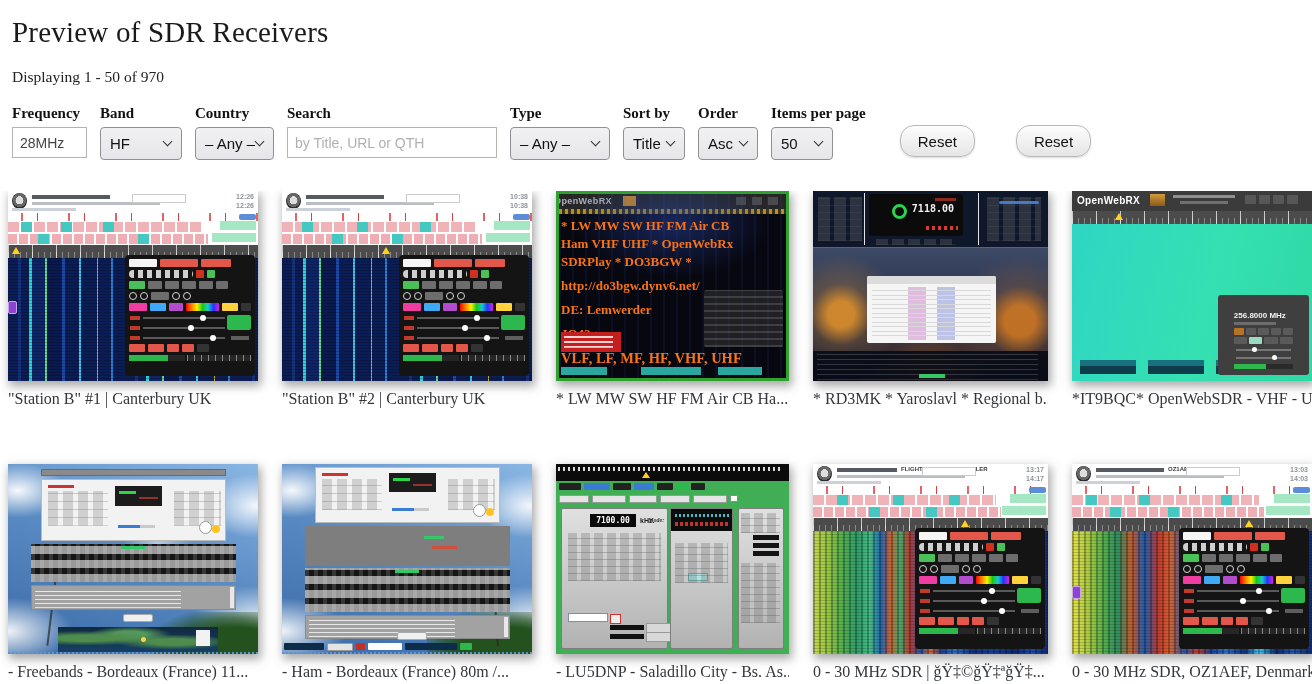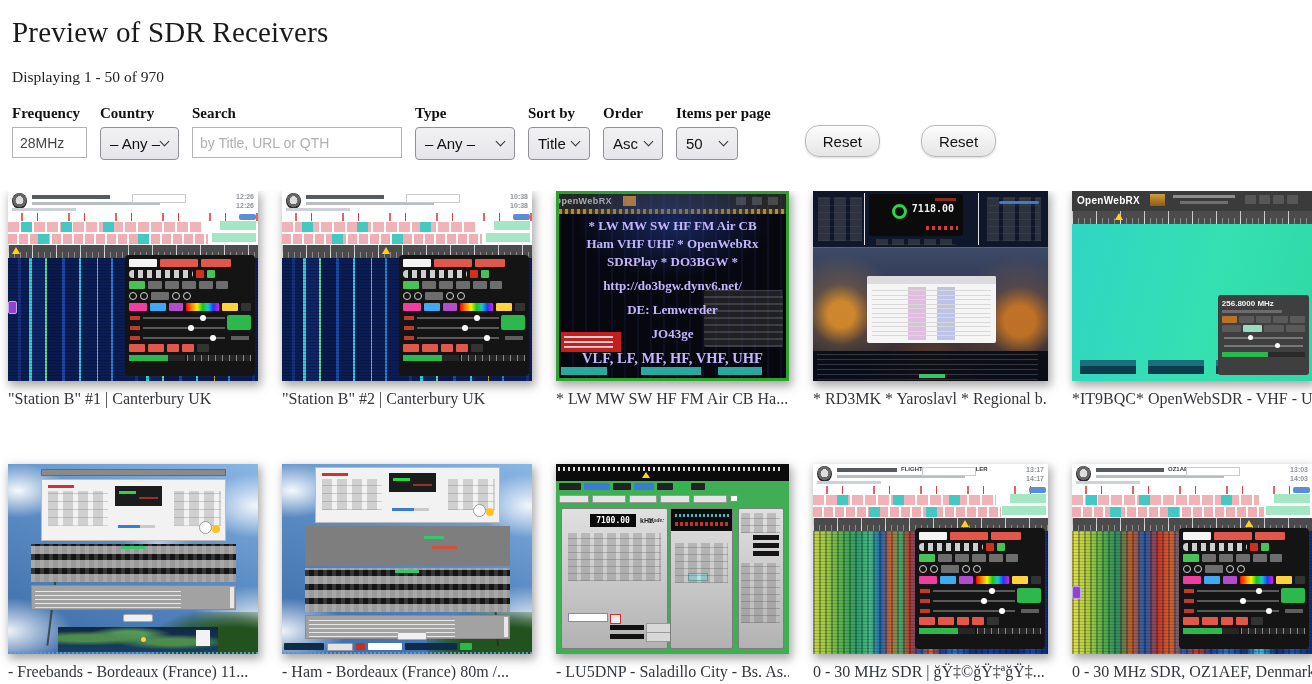--- a/index.html
+++ b/index.html
@@ -115,21 +115,21 @@
   .ob{background:#07070f;border:3px solid #2fa12f;}
   .ob-top{position:absolute;top:0;left:0;right:0;height:15px;background:#262626;overflow:hidden;}
   .ob-logo{position:absolute;left:-5px;top:2px;font:700 9px "Liberation Sans",sans-serif;color:#cfd3d8;opacity:.8;letter-spacing:.4px;}
   .ob-sq{position:absolute;left:64px;top:2px;width:13px;height:10px;background:#c8882a;}
   .ob-btn{position:absolute;top:3px;width:10px;height:8px;background:#4a4a4a;}
   .ob-dots{position:absolute;top:15px;left:0;right:0;height:5px;
     background:repeating-linear-gradient(90deg,#b9921b 0 3px,#3a3114 3px 6px);}
   .ob-glow{position:absolute;inset:0;background:
     radial-gradient(ellipse 62% 42% at 50% 16%,rgba(40,70,170,.5),transparent 70%),
     repeating-linear-gradient(90deg,rgba(60,90,200,.10) 0 2px,transparent 2px 13px);}
-  .ob-text{position:absolute;top:23px;left:2px;right:2px;text-align:center;color:#c4b5fd;font-weight:700;}
+  .ob-text{position:absolute;top:23px;left:2px;right:2px;text-align:left;color:#f97316;font-weight:700;}
   .ob-text .l{font-size:13px;line-height:18px;}
   .ob-text .sp{margin-top:6px;}
   .ob-text .big{font-size:14.5px;}
   .ob-red{position:absolute;left:2px;bottom:26px;width:60px;height:20px;background:#c41e1e;
     background-image:repeating-linear-gradient(0deg,rgba(255,255,255,.8) 0 1.5px,transparent 1.5px 5px);
     background-size:82% 64%;background-position:3px 3px;background-repeat:no-repeat;}
   .ob-chip{position:absolute;bottom:3px;height:8px;background:#2aa8a0;}
   .ob-panel{position:absolute;right:3px;top:52%;width:35%;height:31%;background:rgba(95,95,95,.28);border-radius:2px;
     background-image:repeating-linear-gradient(0deg,rgba(255,255,255,.14) 0 2px,transparent 2px 7px);}
 
@@ -166,21 +166,21 @@
   .tl-logo{position:absolute;left:5px;top:4px;font:700 10px "Liberation Sans",sans-serif;color:#fff;letter-spacing:.3px;}
   .tl-sq{position:absolute;left:78px;top:3px;width:15px;height:12px;background:linear-gradient(180deg,#d29b3a,#8a5a1a);}
   .tl-mid{position:absolute;left:42%;top:4px;width:26%;height:3px;background:#8f8f8f;}
   .tl-mid2{position:absolute;left:45%;top:10px;width:20%;height:3px;background:#6f6f6f;}
   .tl-btn{position:absolute;top:4px;width:11px;height:9px;background:#575757;border-radius:1px;}
   .tl-scale{top:20px}
   .tl-body{position:absolute;top:33px;left:0;right:0;bottom:0;
     background:linear-gradient(105deg,#2ed6c4 0%,#35e0b2 55%,#2fd9a4 100%);}
   .tl-chip{position:absolute;bottom:7px;width:56px;height:14px;background:#0d3d4a;}
   .tl-chip::before{content:"";position:absolute;left:0;right:0;top:0;height:6px;background:#19707e;}
-  .tl-panel{position:absolute;right:3px;bottom:6px;width:38%;height:42%;background:#3f3f3f;border-radius:3px;padding:4px;}
+  .tl-panel{position:absolute;right:3px;bottom:6px;width:38%;height:42%;background:#3f3f3f;border-radius:3px;padding:16px;}
   .tl-freq{font:700 8px "Liberation Sans",sans-serif;color:#f2f2f2;white-space:nowrap;}
   .tl-sub{width:72%;height:3px;background:#9a9a9a;opacity:.5;margin:2px 0 3px;}
   .tl-row{display:flex;gap:2px;margin-bottom:2px;}
   .tl-c{height:7px;flex:1;background:#5a5a5a;border-radius:1px;}
   .tl-c.org{background:#b87326}.tl-c.lt{background:#9adbc0}
   .tl-slider{position:relative;height:7px;margin:1px 2px;}
   .tl-slider::before{content:"";position:absolute;left:0;right:0;top:3px;height:1.5px;background:#777;}
   .tl-slider i{position:absolute;top:1px;width:5px;height:5px;background:#fff;border-radius:50%;}
   .tl-prog{height:5px;background:linear-gradient(90deg,#2db84d 0 55%,#2a2a2a 55%);margin-top:3px;}
 
@@ -273,20 +273,27 @@
 
 <h1 class="title">Preview of SDR Receivers</h1>
 <div class="summary">Displaying 1 - 50 of 970</div>
 
 <div class="filters">
   <div class="fgroup">
     <span class="flabel">Frequency</span>
     <input class="tinput in-freq" value="28MHz" style="">
   </div>
   <div class="fgroup">
+    <span class="flabel">Band</span>
+    <div class="select w-band">
+      <span>HF</span>
+      <span class="chev"></span>
+    </div>
+  </div>
+  <div class="fgroup">
     <span class="flabel">Country</span>
     <div class="select w-country">
       <span>– Any –</span>
       <span class="chev"></span>
     </div>
   </div>
   <div class="fgroup">
     <span class="flabel">Search</span>
     <input class="tinput in-search" placeholder="by Title, URL or QTH" style="">
   </div>

